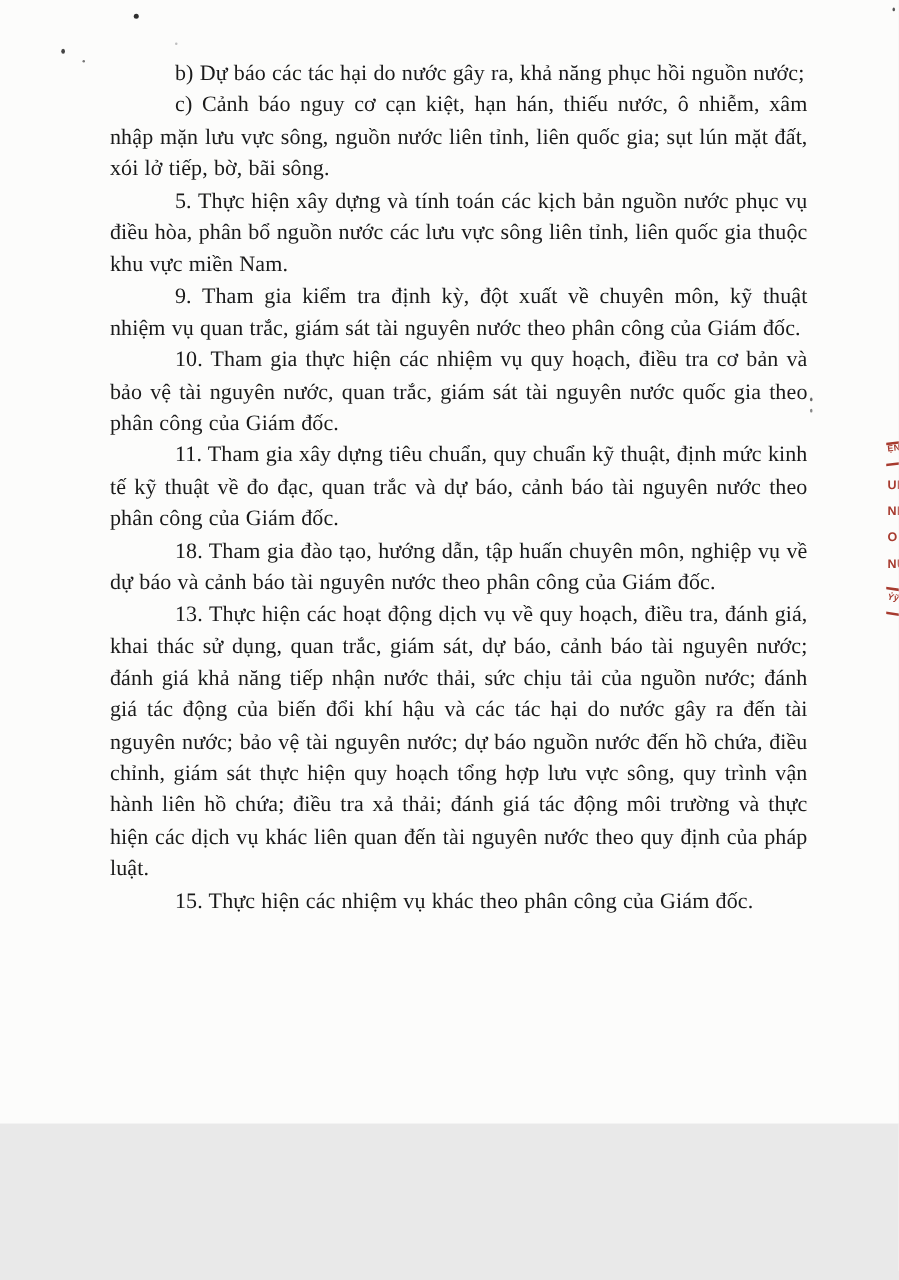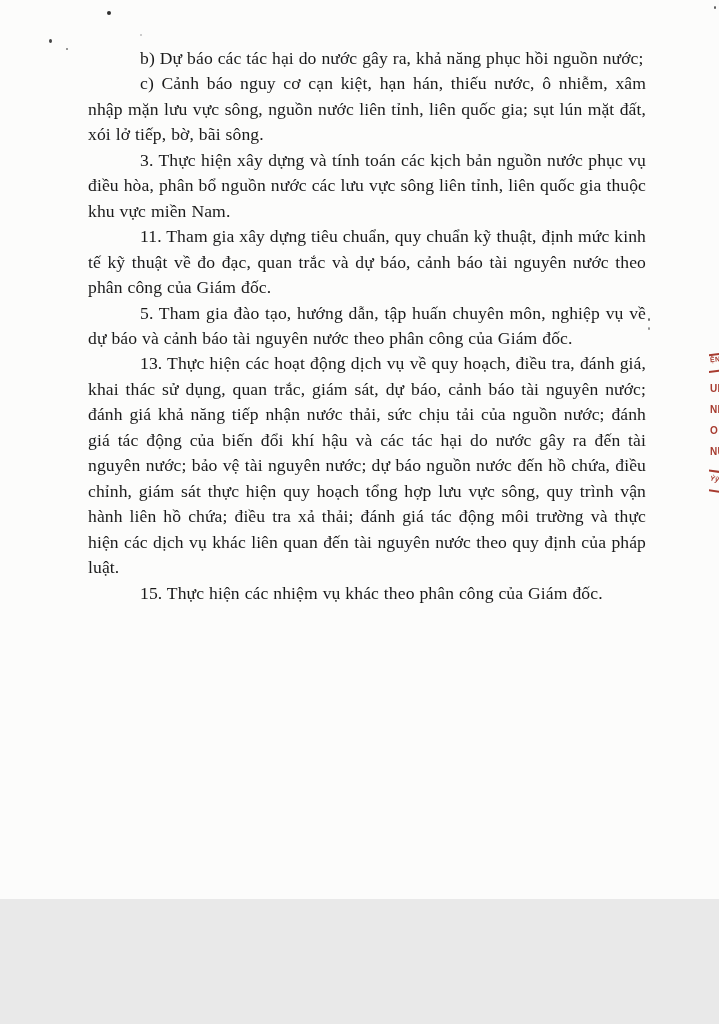--- a/index.html
+++ b/index.html
@@ -91,23 +91,25 @@
   .sp7 { left: 714px; top: 6px;   width: 2px; height: 3px; background:#555; }
 </style>
 </head>
 <body>
 
 <div class="page">
 
   <div class="doc-body">
     <p>b) Dự báo các tác hại do nước gây ra, khả năng phục hồi nguồn nước;</p>
     <p>c) Cảnh báo nguy cơ cạn kiệt, hạn hán, thiếu nước, ô nhiễm, xâm nhập mặn lưu vực sông, nguồn nước liên tỉnh, liên quốc gia; sụt lún mặt đất, xói lở tiếp, bờ, bãi sông.</p>
-    <p>3. Thực hiện xây dựng và tính toán các kịch bản nguồn nước phục vụ điều hòa, phân bổ nguồn nước các lưu vực sông liên tỉnh, liên quốc gia thuộc khu vực miền Nam.</p>
+    <p>5. Thực hiện xây dựng và tính toán các kịch bản nguồn nước phục vụ điều hòa, phân bổ nguồn nước các lưu vực sông liên tỉnh, liên quốc gia thuộc khu vực miền Nam.</p>
+    <p>9. Tham gia kiểm tra định kỳ, đột xuất về chuyên môn, kỹ thuật nhiệm vụ quan trắc, giám sát tài nguyên nước theo phân công của Giám đốc.</p>
+    <p>10. Tham gia thực hiện các nhiệm vụ quy hoạch, điều tra cơ bản và bảo vệ tài nguyên nước, quan trắc, giám sát tài nguyên nước quốc gia theo phân công của Giám đốc.</p>
     <p>11. Tham gia xây dựng tiêu chuẩn, quy chuẩn kỹ thuật, định mức kinh tế kỹ thuật về đo đạc, quan trắc và dự báo, cảnh báo tài nguyên nước theo phân công của Giám đốc.</p>
-    <p>5. Tham gia đào tạo, hướng dẫn, tập huấn chuyên môn, nghiệp vụ về dự báo và cảnh báo tài nguyên nước theo phân công của Giám đốc.</p>
+    <p>18. Tham gia đào tạo, hướng dẫn, tập huấn chuyên môn, nghiệp vụ về dự báo và cảnh báo tài nguyên nước theo phân công của Giám đốc.</p>
     <p>13. Thực hiện các hoạt động dịch vụ về quy hoạch, điều tra, đánh giá, khai thác sử dụng, quan trắc, giám sát, dự báo, cảnh báo tài nguyên nước; đánh giá khả năng tiếp nhận nước thải, sức chịu tải của nguồn nước; đánh giá tác động của biến đổi khí hậu và các tác hại do nước gây ra đến tài nguyên nước; bảo vệ tài nguyên nước; dự báo nguồn nước đến hồ chứa, điều chỉnh, giám sát thực hiện quy hoạch tổng hợp lưu vực sông, quy trình vận hành liên hồ chứa; điều tra xả thải; đánh giá tác động môi trường và thực hiện các dịch vụ khác liên quan đến tài nguyên nước theo quy định của pháp luật.</p>
     <p>15. Thực hiện các nhiệm vụ khác theo phân công của Giám đốc.</p>
   </div>
 
   <div class="stamp">
     <div class="band-line bl-t1"></div>
     <span class="frag f-small sf0">ỆN VÀ</span>
     <div class="band-line bl-t2"></div>
     <span class="frag f-mid sf1">UNG T</span>
     <span class="frag f-mid sf2">NH BÁ</span>

